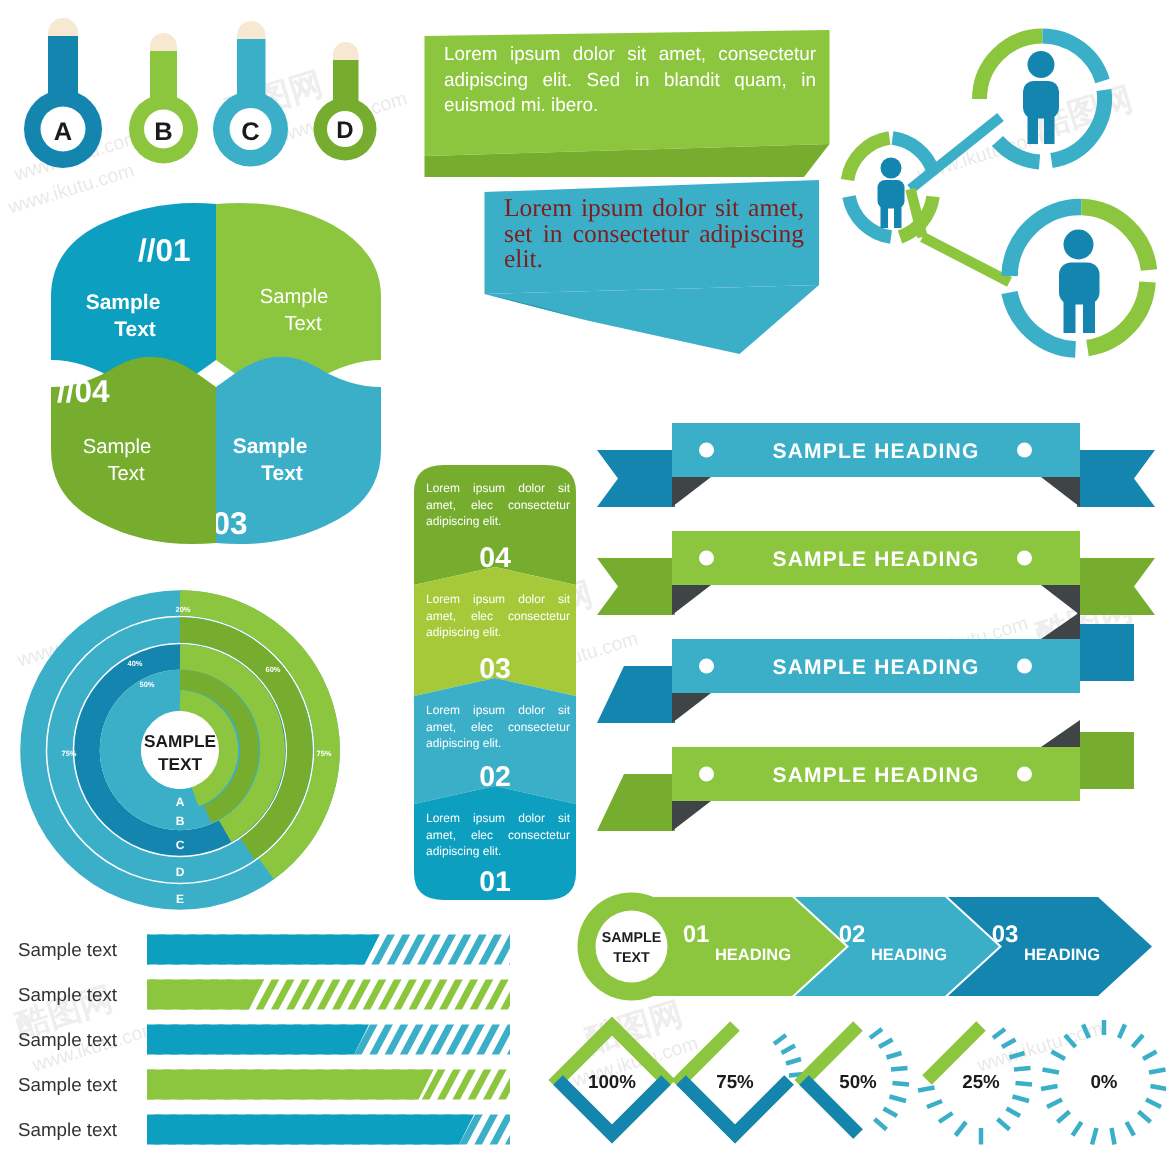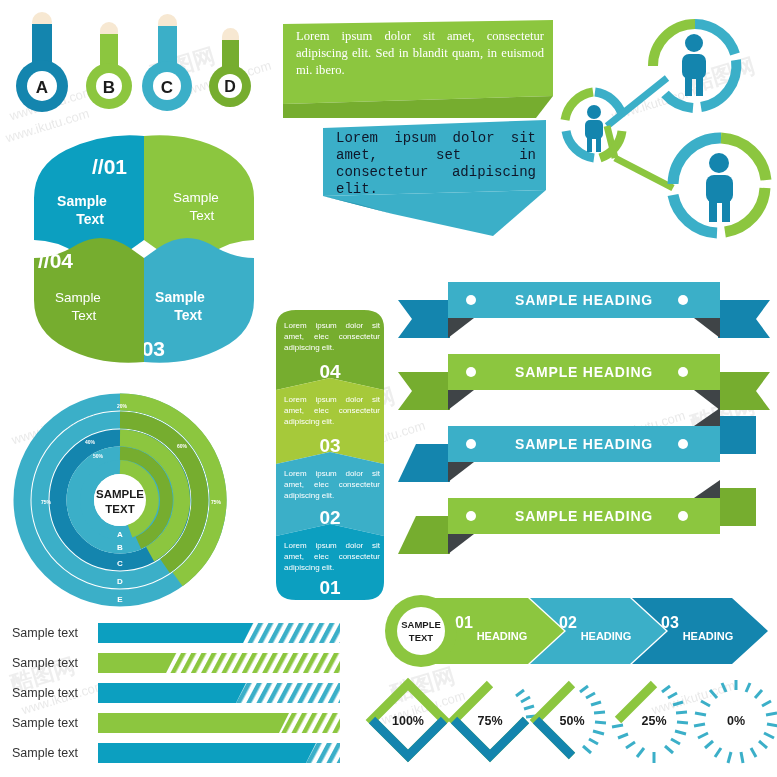--- a/index.html
+++ b/index.html
@@ -73,28 +73,28 @@
       <circle cx="220" cy="78" r="21" fill="#76AD2F"></circle>
       <circle cx="220" cy="78" r="12" fill="#ffffff"></circle>
       <text x="220" y="84" text-anchor="middle" font-size="16" font-weight="bold" fill="#1b1b1b" font-family="Liberation Sans, sans-serif">D</text>
     </g>
   </svg>
 
   <svg class="abs" style="left:278px;top:18px;" width="280" height="230" viewBox="0 0 280 230">
     <polygon points="5,6 275,2 275,78 5,86" fill="#8CC63F"></polygon>
     <polygon points="5,86 275,78 258,100 5,100" fill="#76AD2F"></polygon>
     <foreignObject x="18" y="10" width="248" height="70">
-      <div xmlns="http://www.w3.org/1999/xhtml" style="color:#fff;font-size:12.6px;line-height:17px;text-align:justify;font-family:Liberation Serif, serif;">Lorem ipsum dolor sit amet, consectetur adipiscing elit. Sed in blandit quam, in euismod mi. ibero.</div>
+      <div xmlns="http://www.w3.org/1999/xhtml" style="color:#fff;font-size:12.6px;line-height:17px;text-align:justify;font-family:Liberation Sans, sans-serif;">Lorem ipsum dolor sit amet, consectetur adipiscing elit. Sed in blandit quam, in euismod mi. ibero.</div>
     </foreignObject>
 
     <polygon points="45,110 268,102 268,172 45,178" fill="#3BAFC8"></polygon>
     <polygon points="45,178 268,172 215,218 115,196" fill="#3BAFC8"></polygon>
     <polygon points="45,178 115,196 80,186" fill="#2C99B2"></polygon>
     <foreignObject x="58" y="112" width="200" height="64">
-      <div xmlns="http://www.w3.org/1999/xhtml" style="color:#0f172a;font-size:14px;line-height:17px;text-align:justify;font-family:Liberation Mono, monospace;">Lorem ipsum dolor sit amet,  set in consectetur adipiscing elit.</div>
+      <div xmlns="http://www.w3.org/1999/xhtml" style="color:#7f1d1d;font-size:17px;line-height:17px;text-align:justify;font-family:Liberation Serif, serif;">Lorem ipsum dolor sit amet,  set in consectetur adipiscing elit.</div>
     </foreignObject>
   </svg>
 
   <svg class="abs" style="left:555px;top:8px;" width="215" height="240" viewBox="0 0 215 240">
 
     <line x1="52" y1="118" x2="112" y2="70" stroke="#3BAFC8" stroke-width="7"></line>
     <line x1="52" y1="118" x2="60" y2="150" stroke="#8CC63F" stroke-width="7"></line>
     <line x1="60" y1="150" x2="118" y2="180" stroke="#8CC63F" stroke-width="7"></line>
 
     <g>

